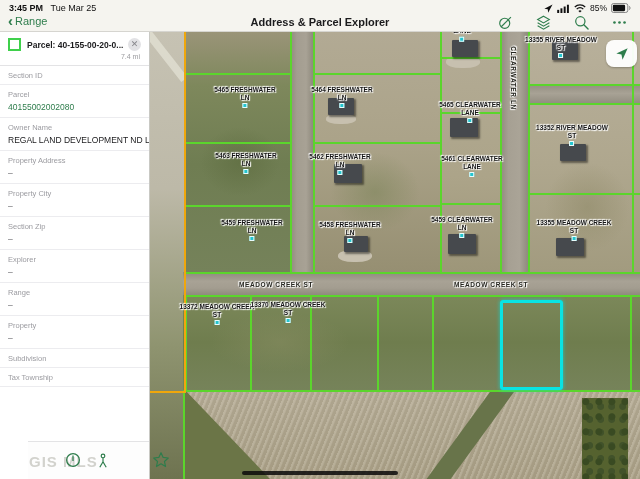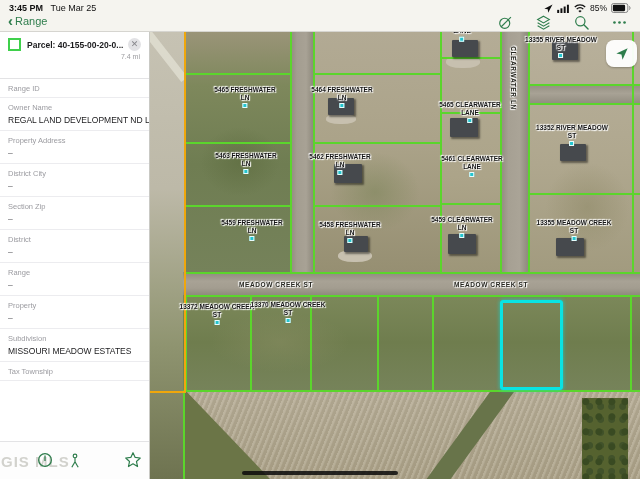--- a/index.html
+++ b/index.html
@@ -16,33 +16,33 @@
   
   .navbar { position:absolute; top:13px; left:0; right:0; height:19px; z-index:30; background:transparent; border-bottom:1px solid #d6d5d0; }
   .nav-back { position:absolute; left:8px; top:1px; display:flex; align-items:center; color:#2e7d4c; font-size:11px; cursor:pointer; }
   .nav-back .chev { font-size:15px; line-height:14px; margin-right:2px; font-weight:bold; }
   .nav-title { position:absolute; left:0; right:0; top:3px; text-align:center; font-size:11px; font-weight:bold; color:#1b1b1d; }
   .nav-icons { position:absolute; right:12px; top:0; display:flex; gap:21px; align-items:center; height:100%; }
   .nav-icons svg { display:block; cursor:pointer; }
 
   
   .sidebar { position:absolute; left:0; top:32px; width:150px; bottom:0; background:#ffffff; z-index:20; border-right:1px solid #c9c9c4; display:flex; flex-direction:column; }
-  .s-header { padding:6px 8px 15px; border-bottom:1px solid #e3e3e5; }
+  .s-header { padding:6px 8px 2px; border-bottom:1px solid #e3e3e5; }
   .s-header-row { display:flex; align-items:center; }
   .parcel-swatch { width:13px; height:13px; border:2px solid #3fd04b; background:#fff; flex:0 0 auto; }
   .s-title { font-size:8.5px; font-weight:bold; color:#1b1b1d; margin-left:6px; flex:1 1 auto; white-space:nowrap; overflow:hidden; }
   .close-btn { width:13px; height:13px; border-radius:50%; background:#e2e2e5; color:#87878c; font-size:9px; line-height:13px; text-align:center; flex:0 0 auto; cursor:pointer; }
   .s-distance { text-align:right; font-size:7px; color:#9a9a9e; padding:2px 1px 3px; }
   .s-fields { flex:1 1 auto; overflow:hidden; }
   .field { padding:5px 8px 4px; border-bottom:1px solid #ececef; overflow:hidden; }
   .f-label { font-size:7.5px; color:#9b9ba0; line-height:9px; }
   .f-value { font-size:8.5px; line-height:11px; margin-top:3px; white-space:nowrap; color:#1b1b1d; }
   .f-value.v-green { color:#2e7d4c; }
   .f-value.v-muted { color:#6f6f74; }
-  .s-toolbar { position:relative; flex:0 0 38px; border-top:1px solid #e3e3e5; background:#fdfdfd; }
+  .s-toolbar { position:relative; flex:0 0 38px; border-top:1px solid #e3e3e5; background:#fdfdfd;margin-left:28px; }
   .watermark { position:absolute; left:1px; bottom:9px; font-size:15px; font-weight:bold; color:#d2d2cd; letter-spacing:1px; }
   .tb-btn { position:absolute; bottom:7px; width:22px; height:22px; background:transparent; border:none; cursor:pointer; padding:0; }
   .tb-identify { left:34px; }
   .tb-antenna { left:64px; }
   .tb-star { left:122px; }
 
   
   .map { position:absolute; left:150px; top:32px; width:490px; height:447px; overflow:hidden; background:#a59d86; }
   .abs { position:absolute; }
   .blk { position:absolute; }
@@ -100,20 +100,21 @@
         <path d="M19.8 3.5 a2.3 2.3 0 0 1 0 4" stroke="#7a7a7a" fill="none"></path>
       </svg>
     </div>
   </div>
 
   <div class="navbar">
     <div class="nav-back">
       <span class="chev">‹</span>
       <span>Range</span>
     </div>
+    <div class="nav-title">Address &amp; Parcel Explorer</div>
     <div class="nav-icons">
       <svg width="17" height="17" viewBox="0 0 22 22">
         <circle cx="10" cy="12" r="6.5" fill="none" stroke="#2e7d4c" stroke-width="1.5"></circle>
         <line x1="5.5" y1="16.5" x2="18" y2="4" stroke="#2e7d4c" stroke-width="1.5"></line>
       </svg>
       <svg width="17" height="17" viewBox="0 0 22 22">
         <path d="M11 2.8 L18.6 7.2 L11 11.6 L3.4 7.2 Z" fill="none" stroke="#2e7d4c" stroke-width="1.4"></path>
         <path d="M3.4 11.4 L11 15.8 L18.6 11.4" fill="none" stroke="#2e7d4c" stroke-width="1.4"></path>
         <path d="M3.4 15.2 L11 19.6 L18.6 15.2" fill="none" stroke="#2e7d4c" stroke-width="1.4"></path>
       </svg>
@@ -322,62 +323,65 @@
         <span class="parcel-swatch"></span>
         <span class="s-title">Parcel: 40-155-00-20-0...</span>
         <span class="close-btn">✕</span>
       </div>
       <div class="s-distance">7.4 mi</div>
     </div>
 
     <div class="s-fields">
 
         <div class="field">
-          <div class="f-label">Range ID</div>
-        </div>
-
+          <div class="f-label">Section ID</div>
+        </div>
+
+        <div class="field">
+          <div class="f-label">Parcel</div>
+          <div class="f-value v-green">40155002002080</div>
+        </div>
 
         <div class="field">
           <div class="f-label">Owner Name</div>
           <div class="f-value v-dark">REGAL LAND DEVELOPMENT ND LLC</div>
         </div>
 
         <div class="field">
           <div class="f-label">Property Address</div>
           <div class="f-value v-muted">–</div>
         </div>
 
         <div class="field">
-          <div class="f-label">District City</div>
+          <div class="f-label">Property City</div>
           <div class="f-value v-muted">–</div>
         </div>
 
         <div class="field">
           <div class="f-label">Section Zip</div>
           <div class="f-value v-muted">–</div>
         </div>
 
         <div class="field">
-          <div class="f-label">District</div>
+          <div class="f-label">Explorer</div>
           <div class="f-value v-muted">–</div>
         </div>
 
         <div class="field">
           <div class="f-label">Range</div>
           <div class="f-value v-muted">–</div>
         </div>
 
         <div class="field">
           <div class="f-label">Property</div>
           <div class="f-value v-muted">–</div>
         </div>
 
         <div class="field">
           <div class="f-label">Subdivision</div>
-          <div class="f-value v-dark">MISSOURI MEADOW ESTATES</div>
         </div>
 
         <div class="field">
           <div class="f-label">Tax Township</div>
         </div>
       </div>
 
     <div class="s-toolbar">
       <div class="watermark">GIS MLS</div>
       <button class="tb-btn tb-identify">

